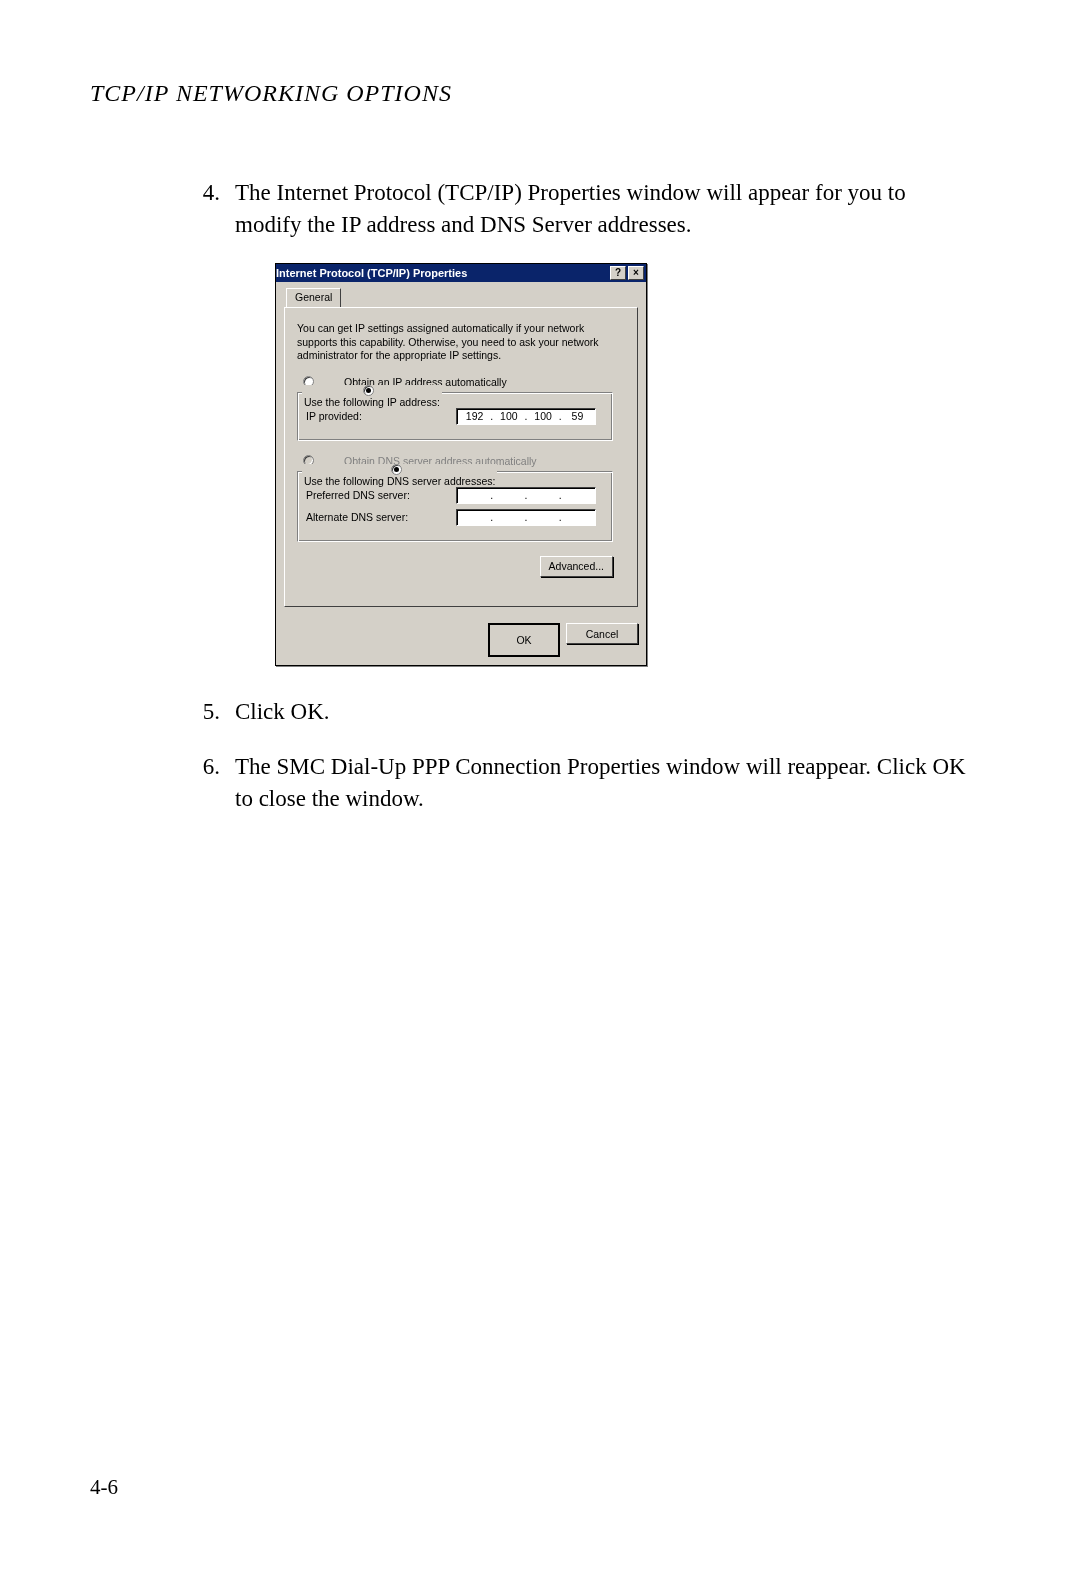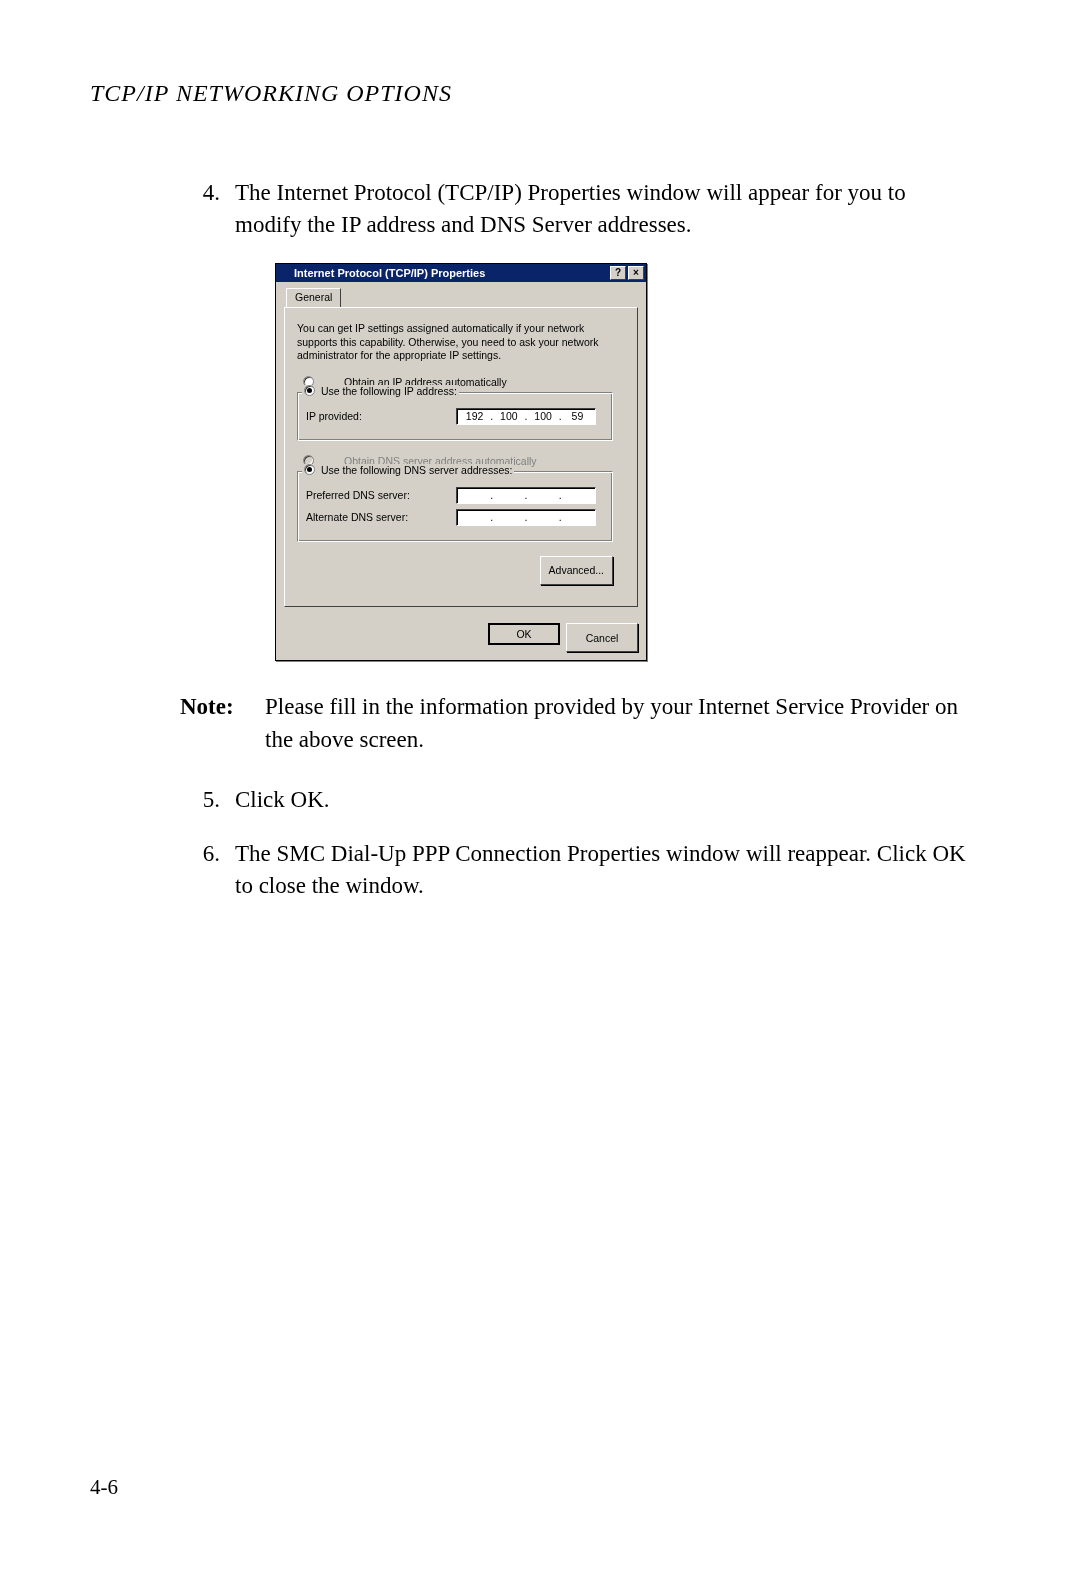--- a/index.html
+++ b/index.html
@@ -76,21 +76,21 @@
     font-size: 10.5px;
     color: #000;
     box-shadow: 1px 1px 0 #808080;
   }
   .titlebar {
     display: flex;
     align-items: center;
     background: #0a246a;
     color: #fff;
     height: 18px;
-    padding: 0 2px 0 18px;
+    padding: 0 2px 0 0;
     font-weight: bold;
     font-size: 11px;
   }
   .title-text { flex: 1; white-space: nowrap; overflow: hidden; }
   .title-btn {
     width: 16px;
     height: 14px;
     margin-left: 2px;
     background: #d4d0c8;
     border: 1px solid #fff;
@@ -186,20 +186,21 @@
     position: relative;
   }
   .groupbox .legend {
     position: absolute;
     top: -8px;
     left: 4px;
     background: #d4d0c8;
     padding: 0 2px;
     display: flex;
     align-items: center;
+    flex-direction: column;
   }
   .field-row {
     display: flex;
     align-items: center;
     margin: 5px 0;
   }
   .field-label {
     flex: 0 0 150px;
     font-size: 10.5px;
   }
@@ -221,35 +222,35 @@
     box-sizing: border-box;
   }
   .ip-oct { width: 24px; text-align: center; }
   .ip-dot { width: 4px; text-align: center; }
 
   .btn {
     display: inline-flex;
     align-items: center;
     justify-content: center;
     min-width: 72px;
-    height: 29px;
+    height: 21px;
     background: #d4d0c8;
     border: 1px solid #fff;
     border-right-color: #404040;
     border-bottom-color: #404040;
     box-shadow: 1px 1px 0 #000;
     font-size: 10.5px;
     padding: 0 8px;
     box-sizing: border-box;
   }
   .btn.default {
     border: 2px solid #000;
     box-shadow: none;
     padding: 0 7px;
-    height: 22px;
+    height: 34px;
   }
   .adv-row {
     display: flex;
     justify-content: flex-end;
     margin-top: 6px;
   }
   .dlg-footer {
     display: flex;
     justify-content: flex-end;
     gap: 6px;
@@ -347,24 +348,20 @@
             </div>
           </div>
         </div>
         <div class="dlg-footer">
           <span class="btn default">OK</span>
           <span class="btn">Cancel</span>
         </div>
       </div>
     </div>
 
-    <div class="note-row">
-      <div class="note-label">Note:</div>
-      <div class="note-text">Please fill in the information provided by your Internet Service Provider on the above screen.</div>
-    </div>
 
     <div class="list-item">
       <div class="list-num">5.</div>
       <div class="list-text">Click OK.</div>
     </div>
 
     <div class="list-item">
       <div class="list-num">6.</div>
       <div class="list-text">The SMC Dial-Up PPP Connection Properties window will reappear. Click OK to close the window.</div>
     </div>

